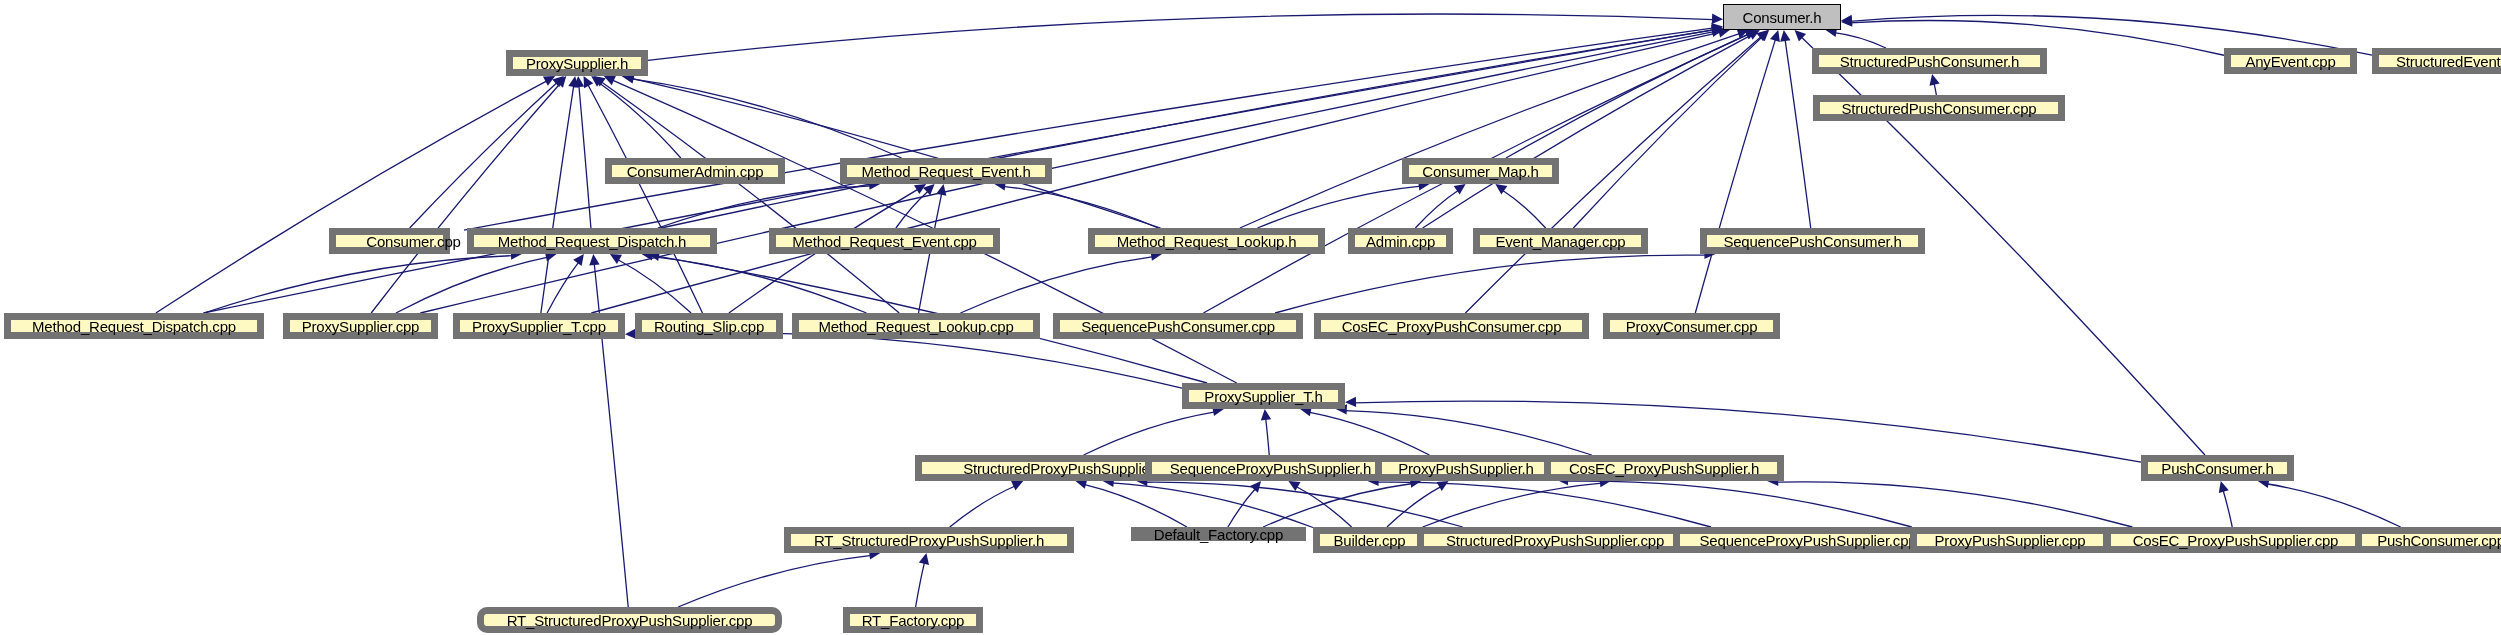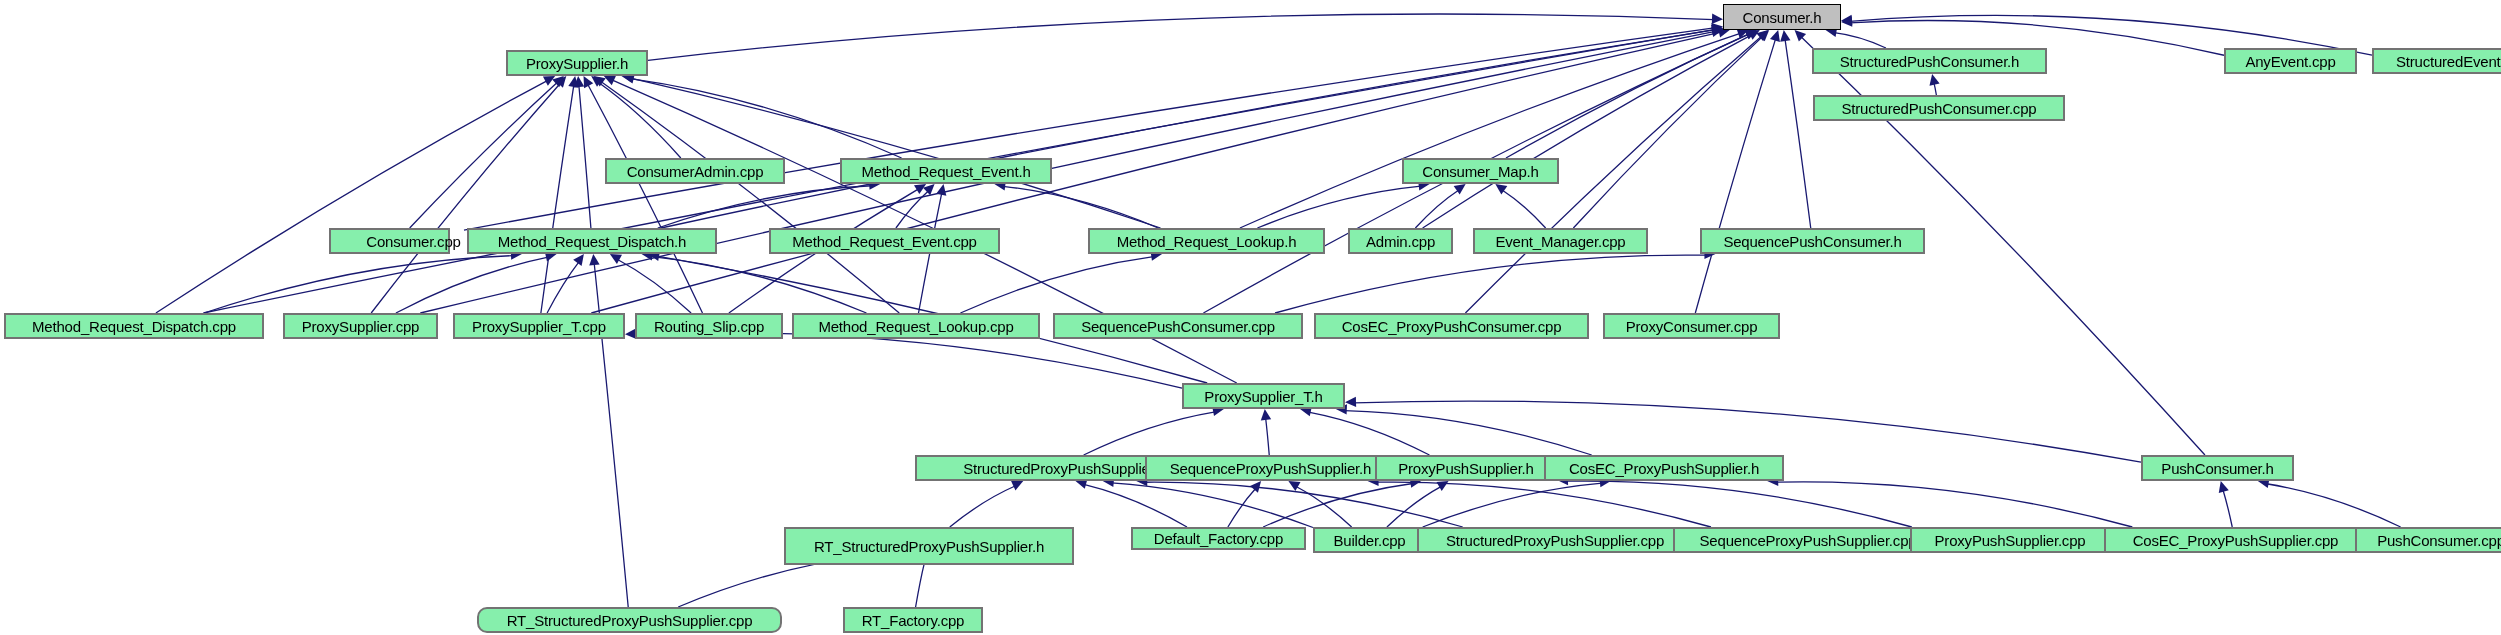--- a/index.html
+++ b/index.html
@@ -19,22 +19,22 @@
     position: absolute;
     left: 0;
     top: 0;
     width: 2501px;
     height: 635px;
     pointer-events: none;
   }
   .gnode {
     position: absolute;
     box-sizing: border-box;
-    border: 2px solid #737373;
-    background: #86efac;
+    border: 7px solid #737373;
+    background: #fef9c3;
     color: #000000;
     display: flex;
     align-items: center;
     justify-content: center;
     white-space: nowrap;
     font-size: 15px;
     line-height: 1;
     letter-spacing: -0.2px;
     cursor: pointer;
   }
@@ -274,24 +274,24 @@
       </div>
       <div class="gnode" style="left: 1145px; top: 455px; width: 251px; height: 26px;">
         <span class="nlabel">SequenceProxyPushSupplier.h</span>
       </div>
       <div class="gnode" style="left: 1375px; top: 455px; width: 182px; height: 26px;">
         <span class="nlabel">ProxyPushSupplier.h</span>
       </div>
       <div class="gnode" style="left: 1544px; top: 455px; width: 240px; height: 26px;">
         <span class="nlabel">CosEC_ProxyPushSupplier.h</span>
       </div>
-      <div class="gnode" style="left: 784px; top: 527px; width: 290px; height: 38px;">
+      <div class="gnode" style="left: 784px; top: 527px; width: 290px; height: 26px;">
         <span class="nlabel">RT_StructuredProxyPushSupplier.h</span>
       </div>
-      <div class="gnode" style="left: 1131px; top: 527px; width: 175px; height: 23px;">
+      <div class="gnode" style="left: 1131px; top: 527px; width: 175px; height: 14px;">
         <span class="nlabel">Default_Factory.cpp</span>
       </div>
       <div class="gnode" style="left: 1313px; top: 527px; width: 113px; height: 26px;">
         <span class="nlabel">Builder.cpp</span>
       </div>
       <div class="gnode" style="left: 1417px; top: 527px; width: 276px; height: 26px;">
         <span class="nlabel">StructuredProxyPushSupplier.cpp</span>
       </div>
       <div class="gnode" style="left: 1673px; top: 527px; width: 270px; height: 26px;">
         <span class="nlabel">SequenceProxyPushSupplier.cpp</span>

